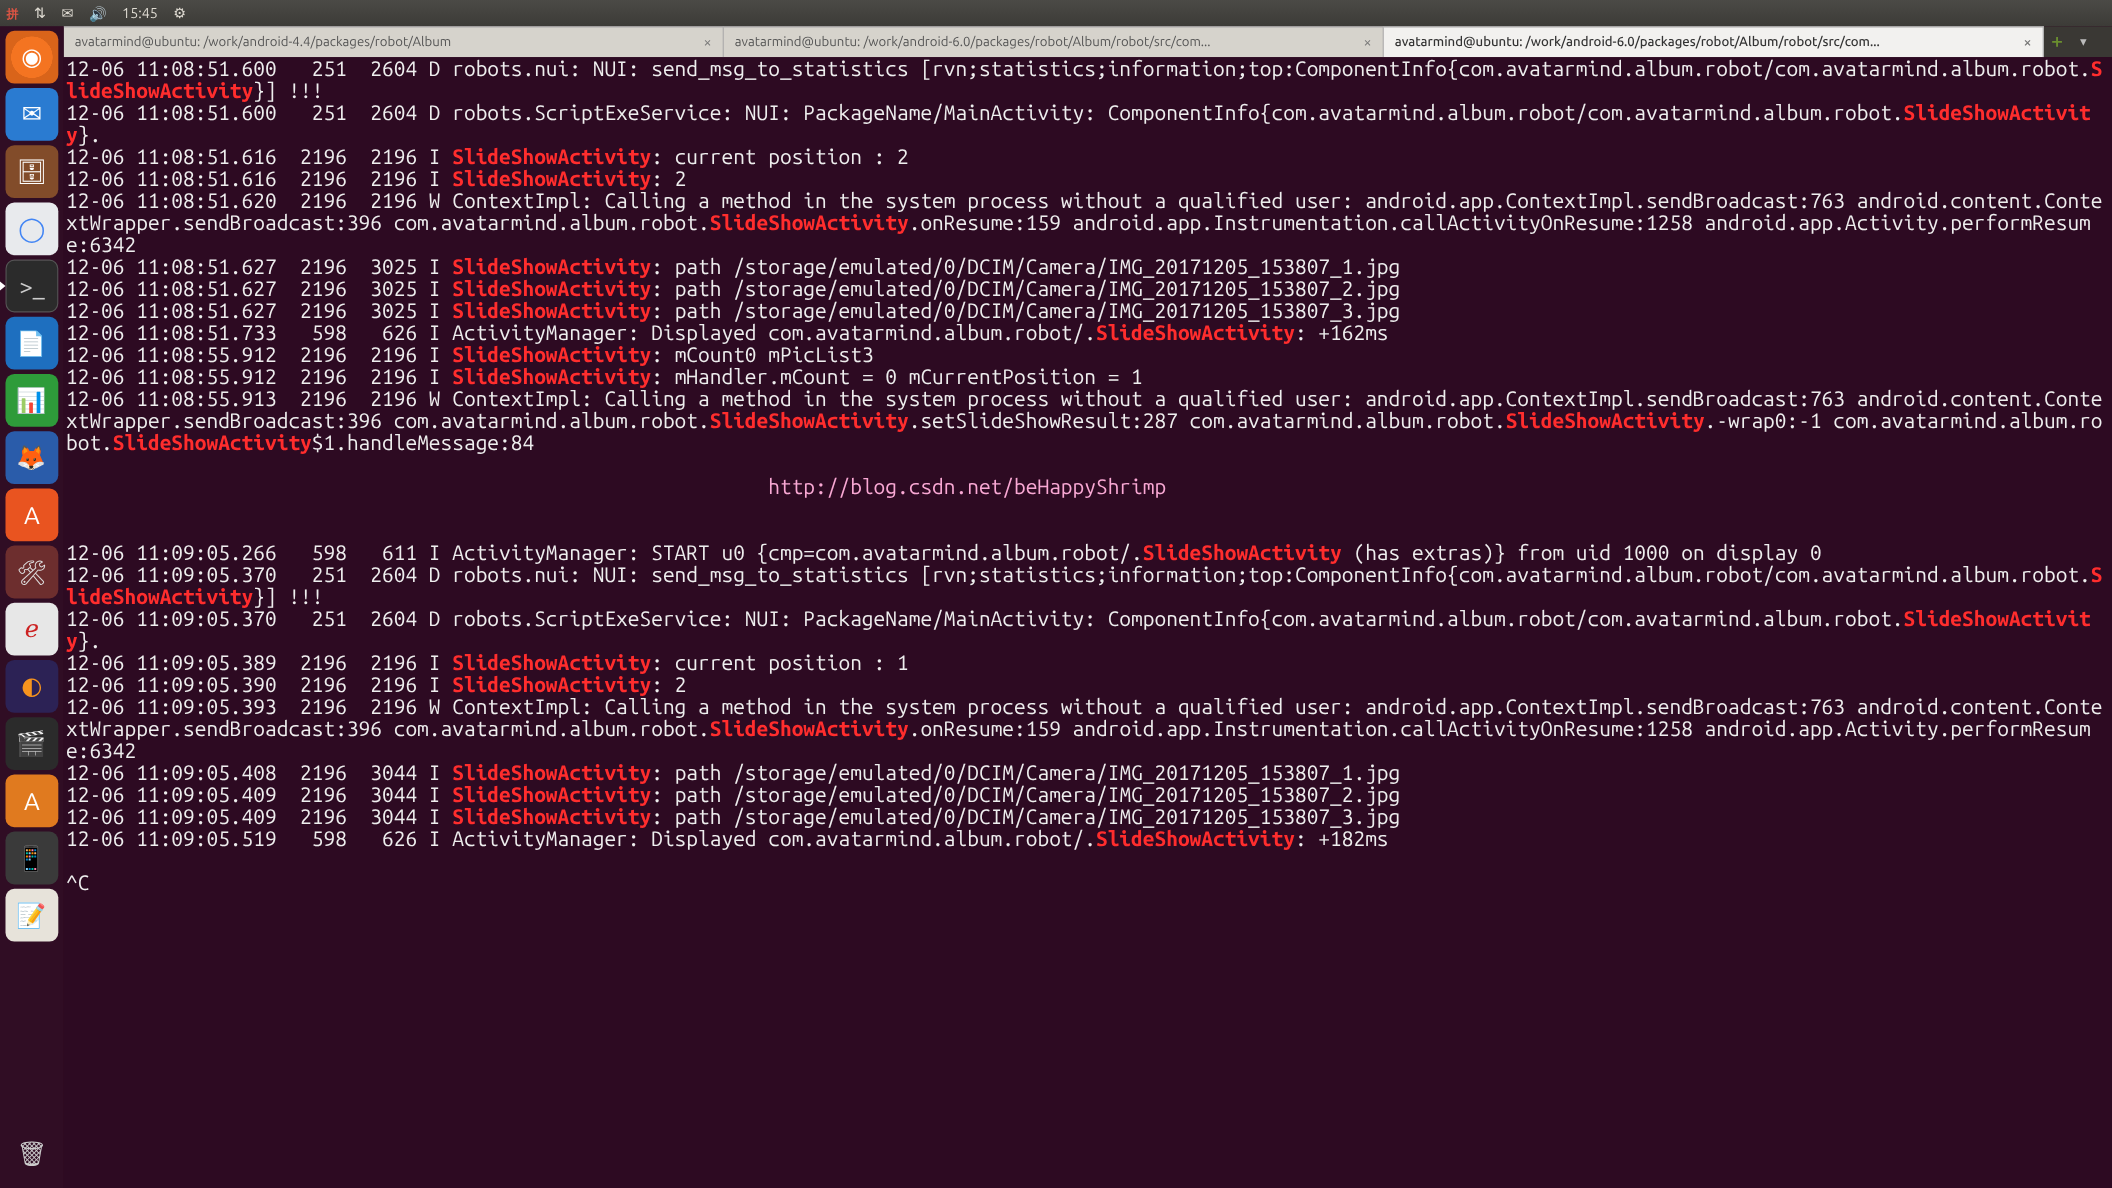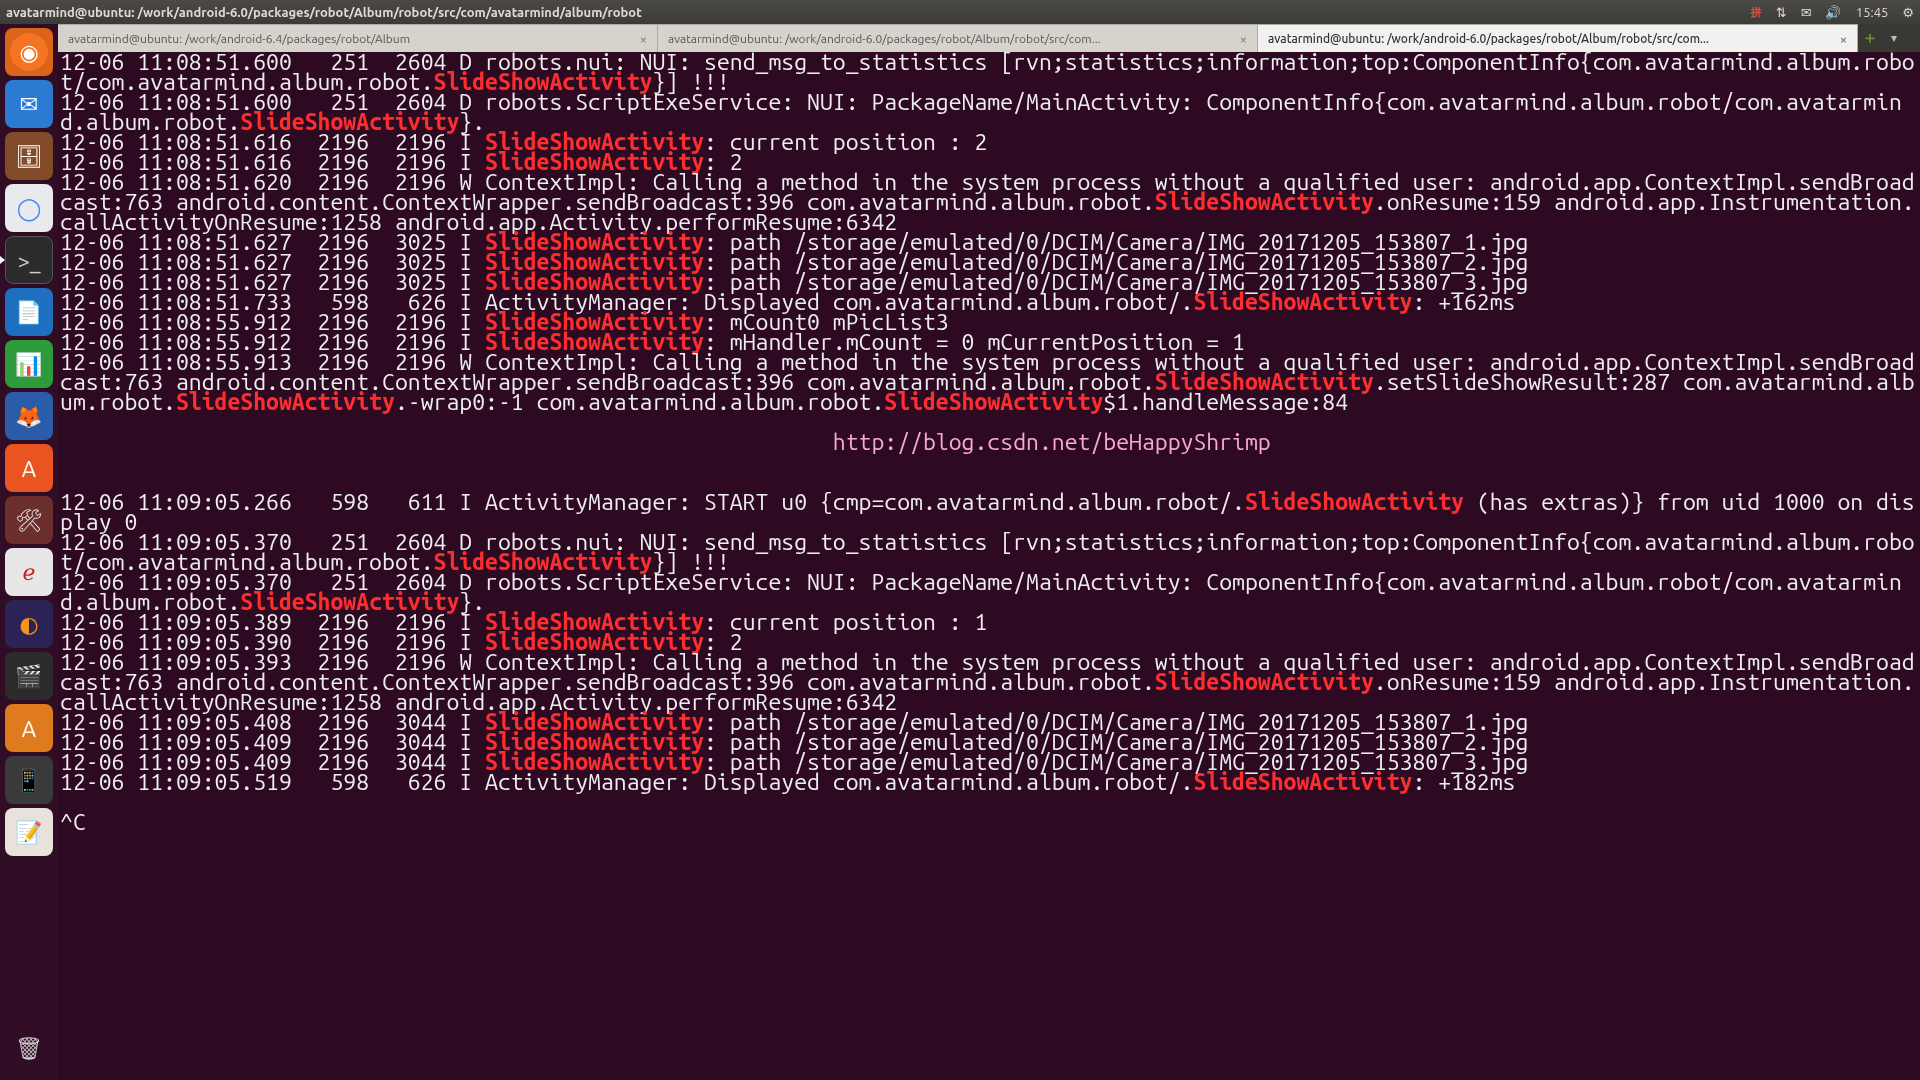--- a/index.html
+++ b/index.html
@@ -38,43 +38,42 @@
   .ic-set { background:#6d2e2e; color:#ddd; }
   .ic-ev { background:#e7e7e7; color:#c22; }
   .ic-ecl { background:#2c2255; color:#f7941e; }
   .ic-vid { background:#2b2b2b; color:#ccc; }
   .ic-upd { background:#e07a1f; color:#fff; }
   .ic-ph { background:#3a3a3a; color:#aaa; }
   .ic-gedit { background:#e7e3da; color:#555; }
   .ic-trash { background:transparent; color:#ccc; font-size:26px; }
   
   
-  .terminal { position:absolute; top:52px; left:58px; right:0; bottom:0; background:#2d0a22; color:#eee; font-family: "Ubuntu Mono","DejaVu Sans Mono",monospace; font-size:23px; line-height:20px; padding:0 2px; white-space:pre-wrap; word-break:break-all; }
+  .terminal { position:absolute; top:52px; left:58px; right:0; bottom:0; background:#2d0a22; color:#eee; font-family: "Ubuntu Mono","DejaVu Sans Mono",monospace; font-size:19px; line-height:20px; padding:0 2px; white-space:pre-wrap; word-break:break-all; }
   .terminal .hl { color:#ff2d2d; font-weight:bold; }
   .terminal .watermark { color:#f9a8d4; font-weight:normal; }
   .terminal .row { display:block; }
 </style>
 </head>
 <body>
 
 <div class="top-panel">
-  <span class="title">avatarmind@ubuntu: /work/android-6.0/packages/robot/Album/robot/src/com/avatarmind/album/robot</span>
   <span class="indicators">
     <span class="indicator ind-pin">拼</span>
     <span class="indicator">⇅</span>
     <span class="indicator">✉</span>
     <span class="indicator">🔊</span>
     <span class="indicator">15:45</span>
     <span class="indicator">⚙</span>
   </span>
 </div>
 
 <div class="tab-bar">
   <div class="tab">
-    <span class="label">avatarmind@ubuntu: /work/android-6.4/packages/robot/Album</span>
+    <span class="label">avatarmind@ubuntu: /work/android-4.4/packages/robot/Album</span>
     <span class="close">×</span>
   </div>
   <div class="tab">
     <span class="label">avatarmind@ubuntu: /work/android-6.0/packages/robot/Album/robot/src/com...</span>
     <span class="close">×</span>
   </div>
   <div class="tab active">
     <span class="label">avatarmind@ubuntu: /work/android-6.0/packages/robot/Album/robot/src/com...</span>
     <span class="close">×</span>
   </div>

